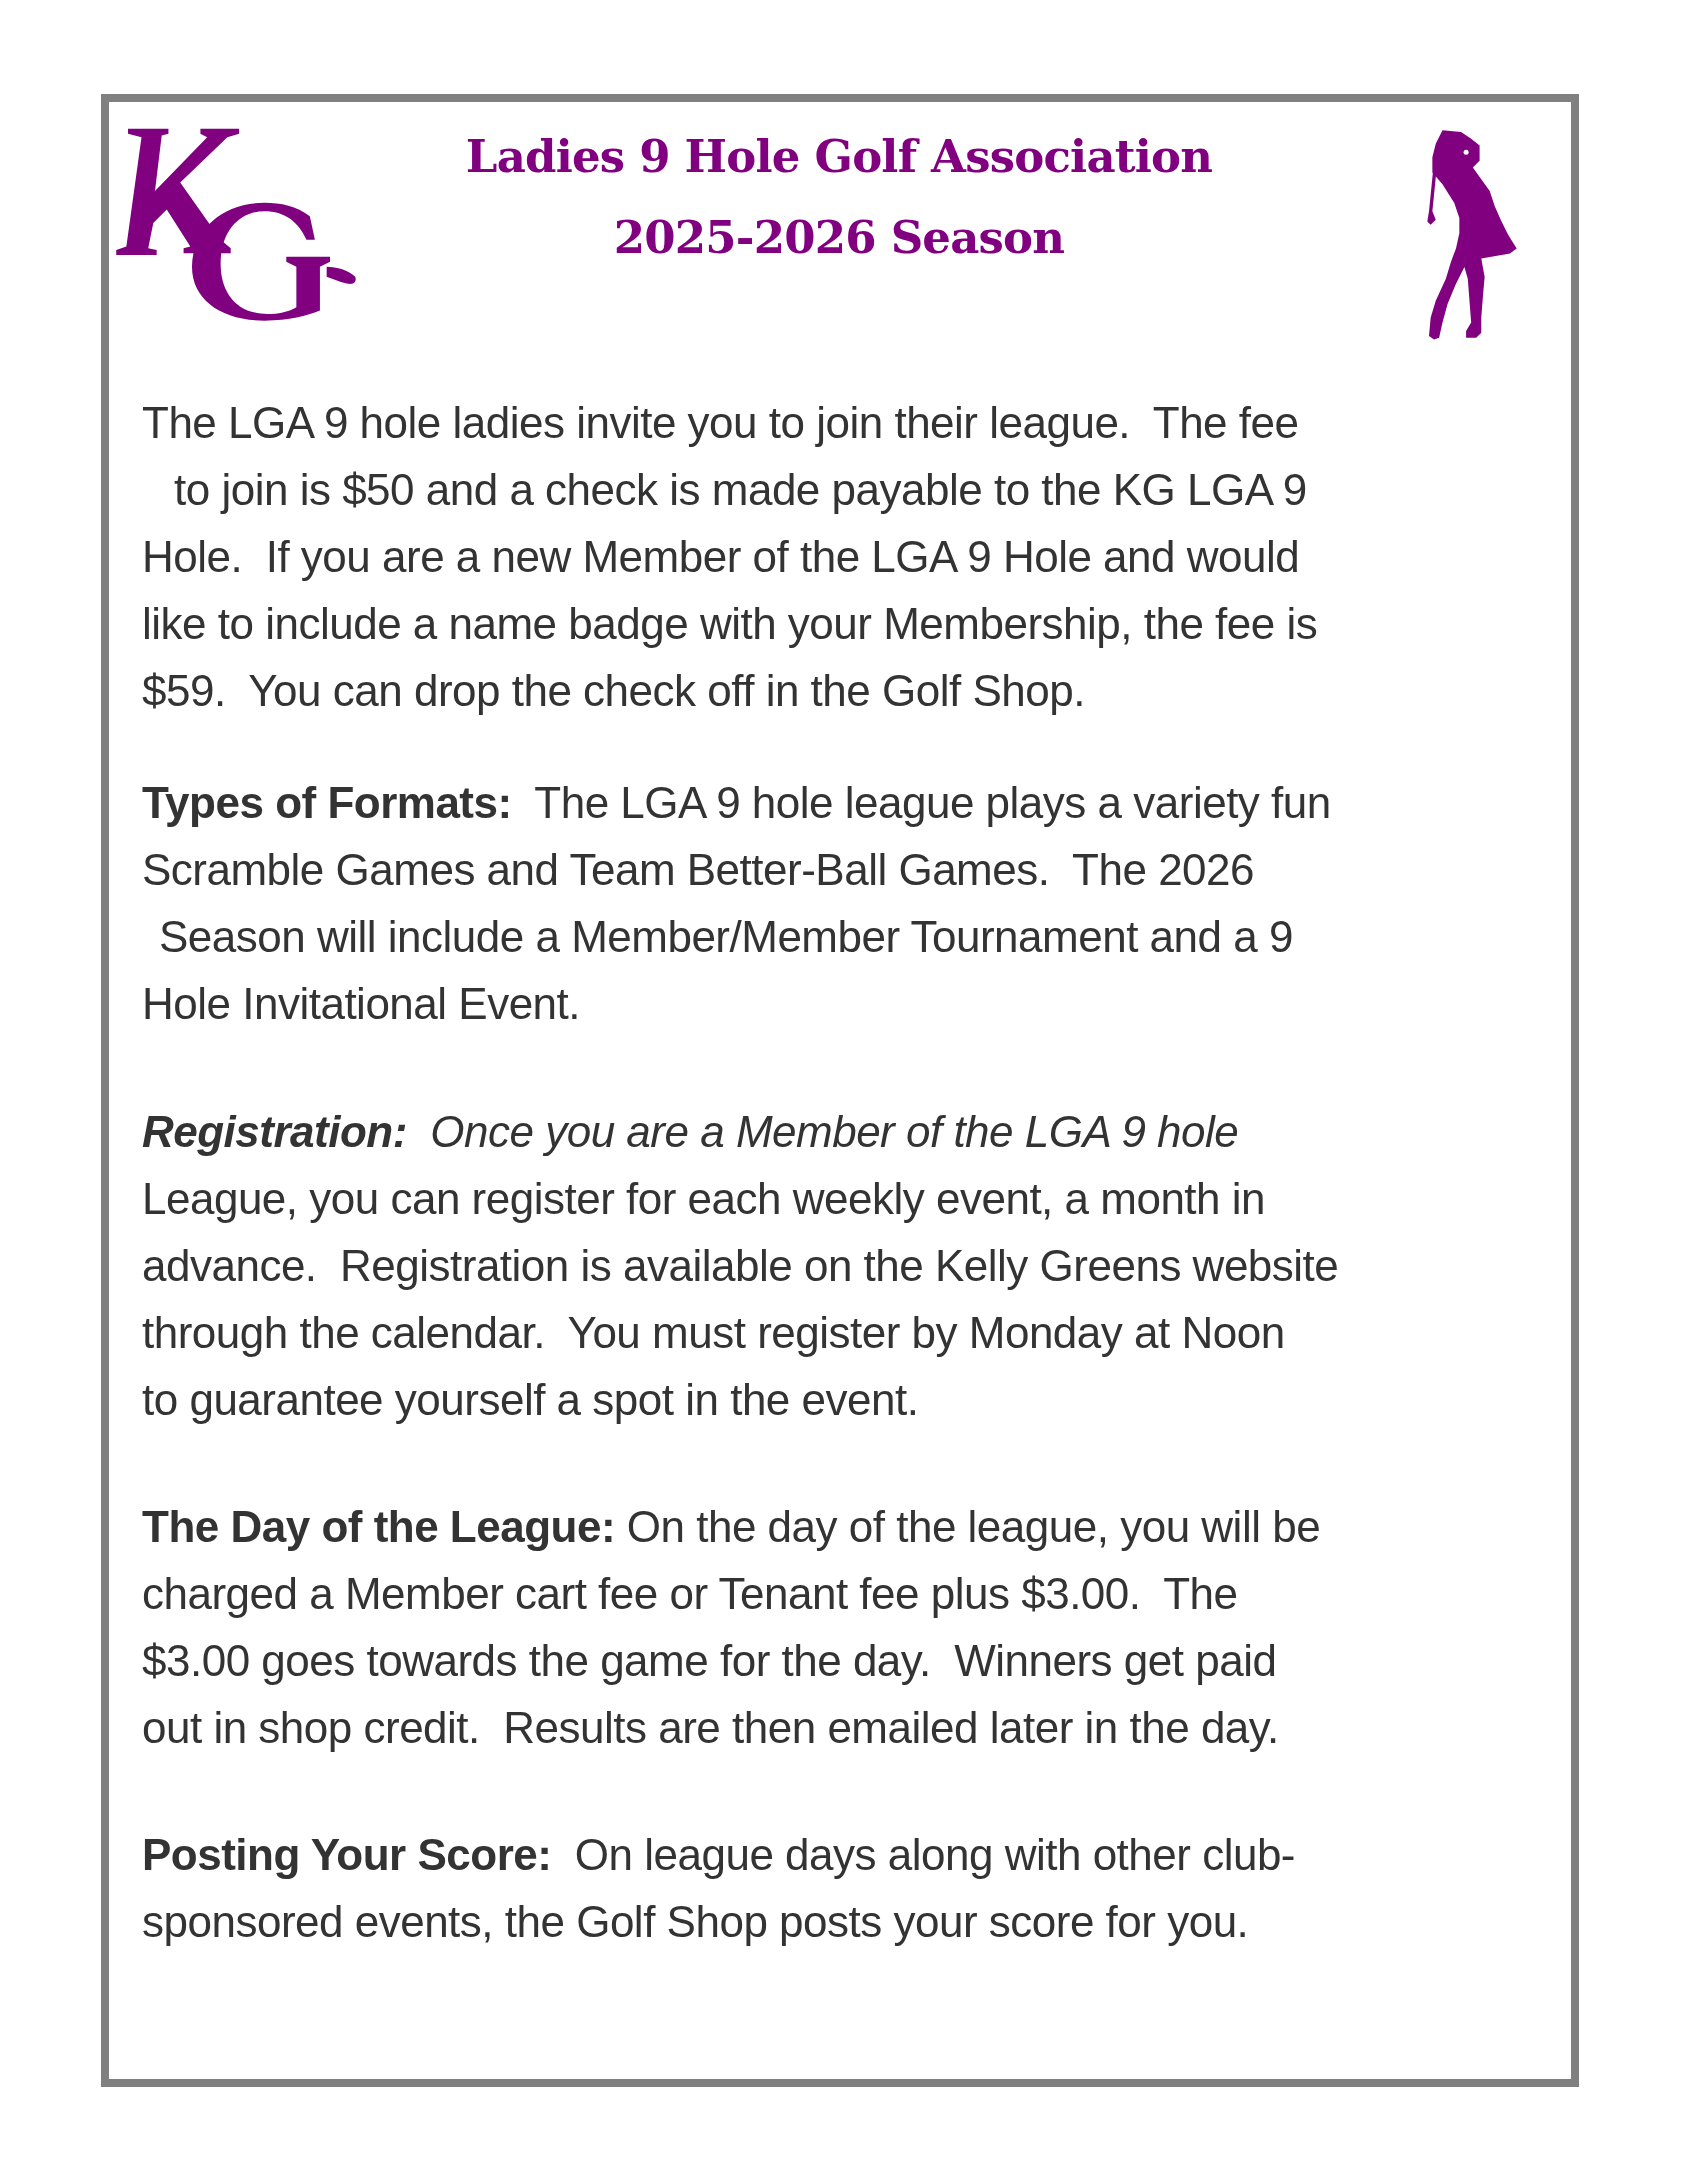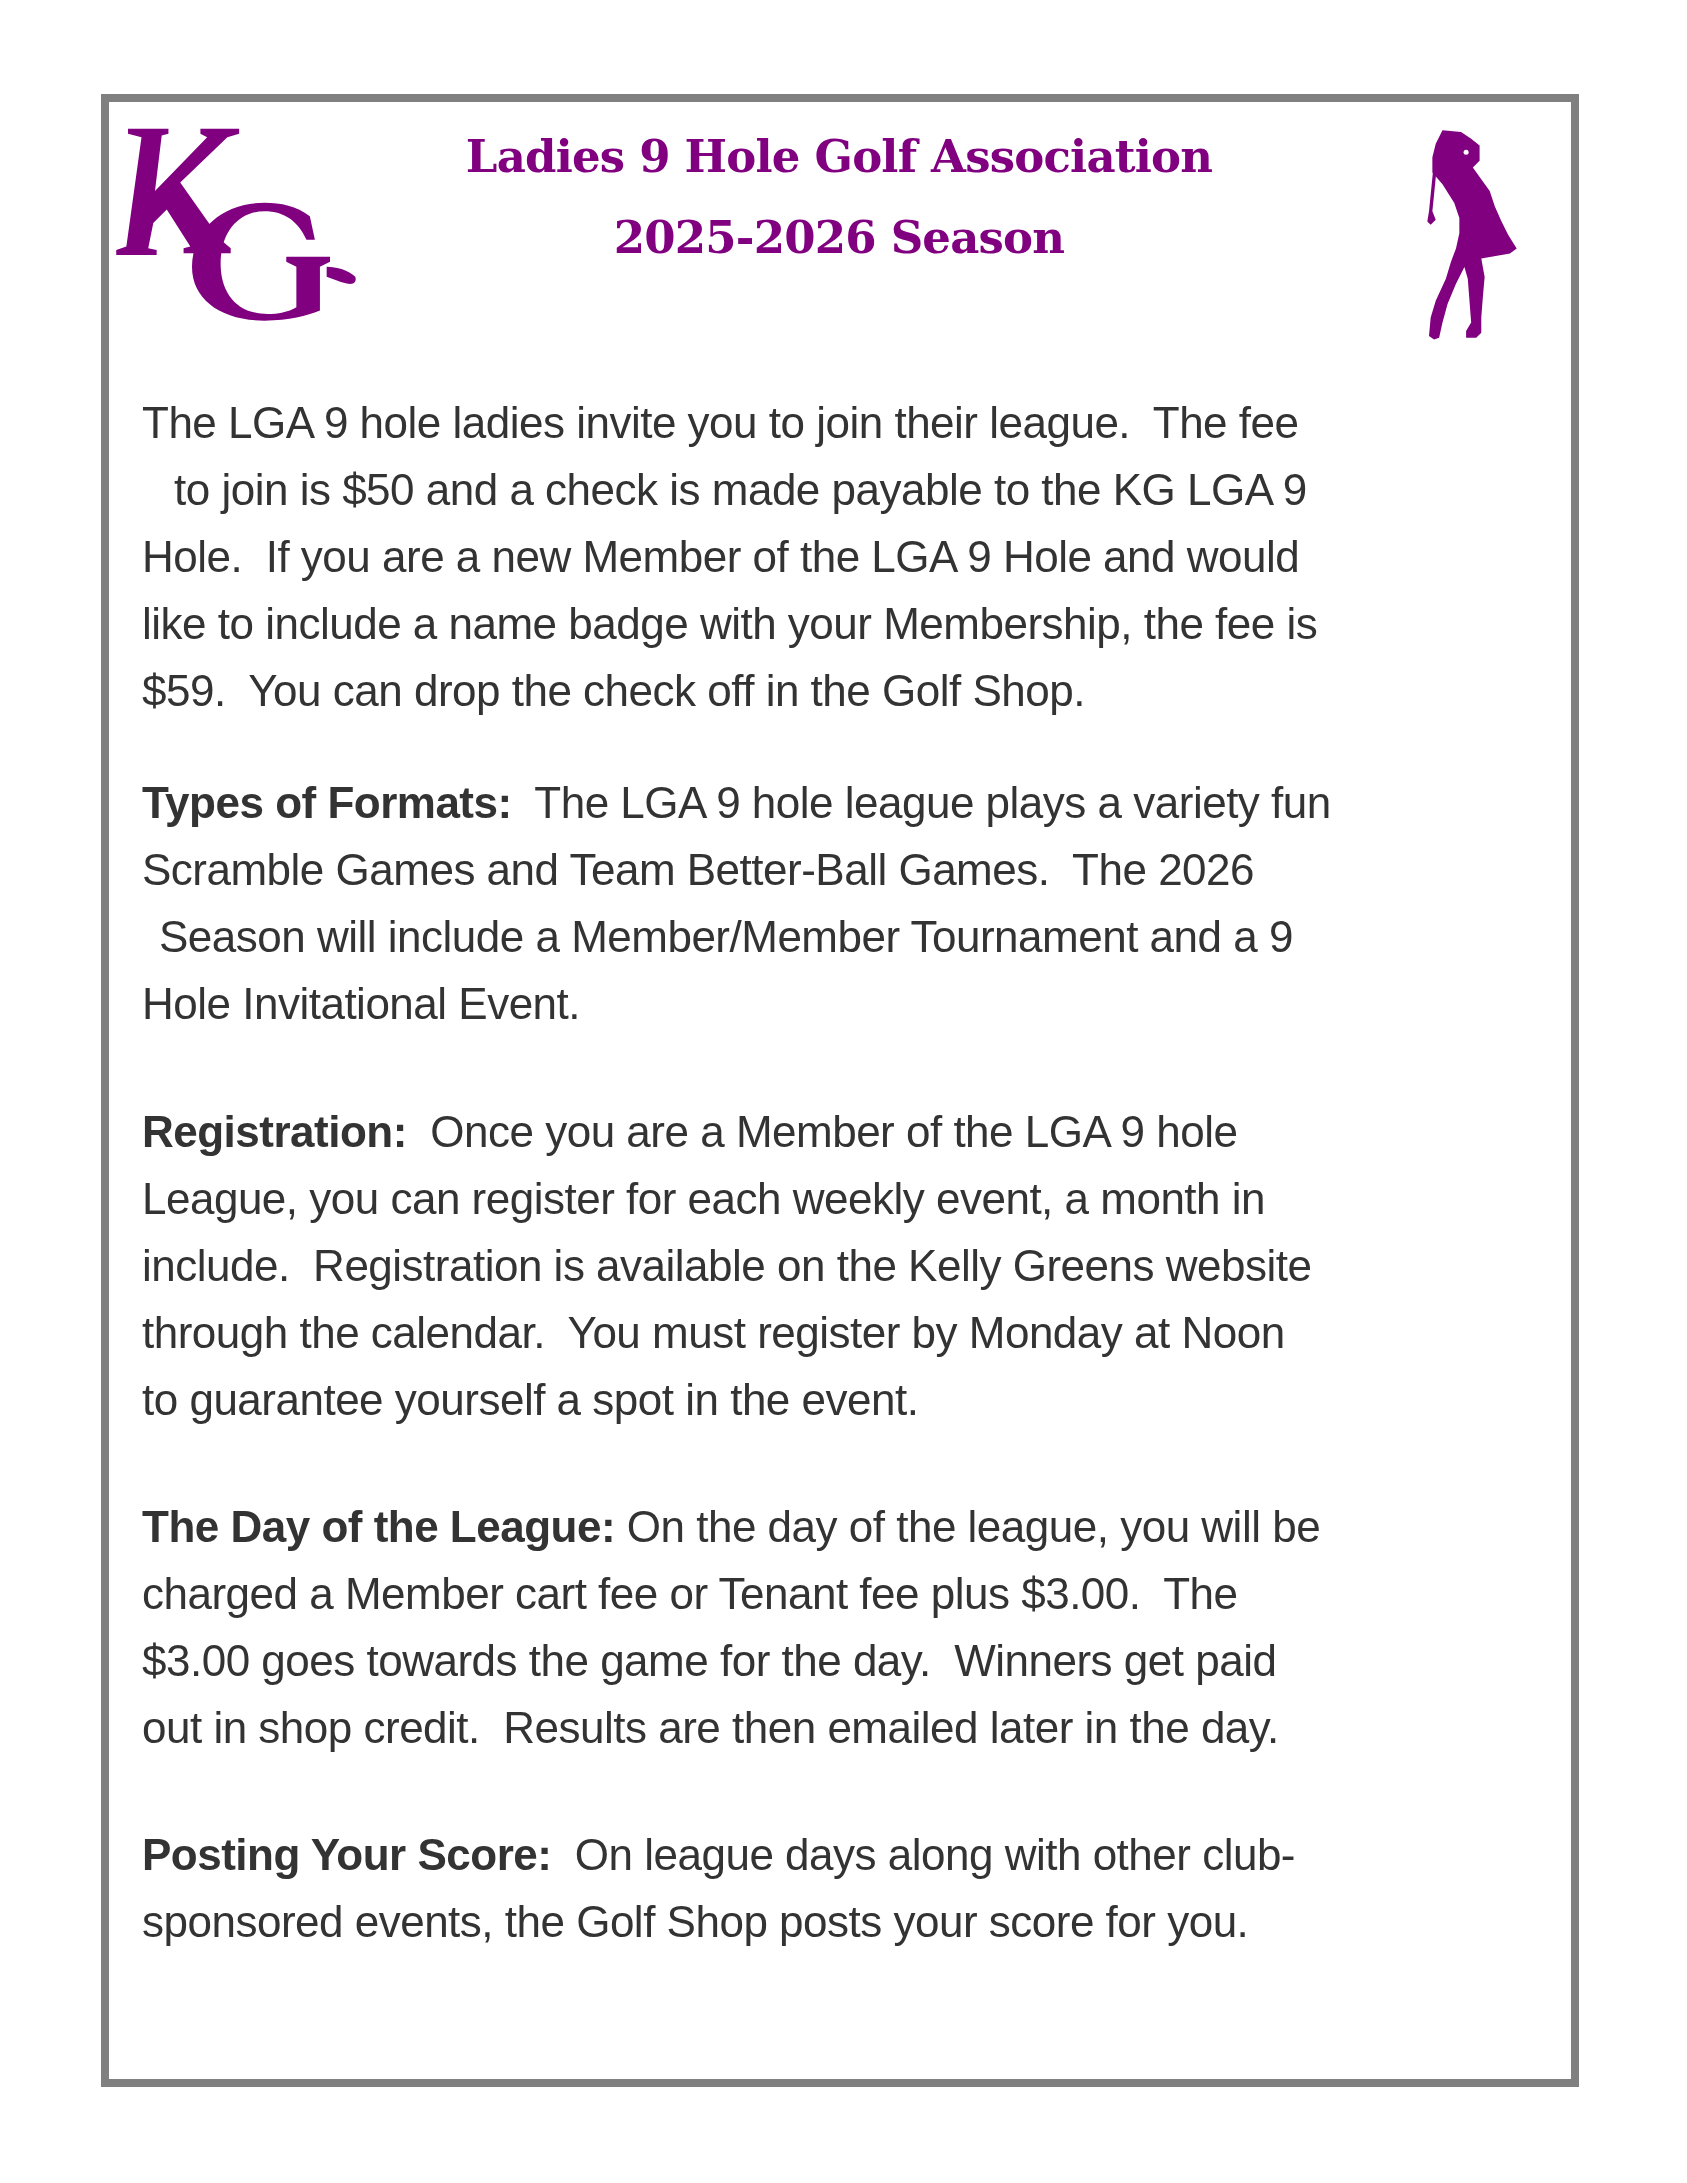--- a/index.html
+++ b/index.html
@@ -83,23 +83,23 @@
 </div>
 
 <div class="section" id="sec-formats">
   <span class="line" style="white-space: pre;"><span class="heading">Types of Formats:</span><span style="white-space:pre">  The LGA 9 hole league plays a variety fun</span></span>
   <span class="line" style="white-space: pre;">Scramble Games and Team Better-Ball Games.  The 2026</span>
   <span class="line" style="white-space: pre; margin-left: 17px;">Season will include a Member/Member Tournament and a 9</span>
   <span class="line" style="white-space: pre;">Hole Invitational Event.</span>
 </div>
 
 <div class="section" id="sec-registration">
-  <span class="line" style="white-space: pre;"><span class="heading">Registration:</span><span style="white-space:pre">  Once you are a Member of the LGA 9 hole</span></span>
+  <span class="line" style="white-space: pre; font-style: italic;"><span class="heading">Registration:</span><span style="white-space:pre">  Once you are a Member of the LGA 9 hole</span></span>
   <span class="line" style="white-space: pre;">League, you can register for each weekly event, a month in</span>
-  <span class="line" style="white-space: pre;">include.  Registration is available on the Kelly Greens website</span>
+  <span class="line" style="white-space: pre;">advance.  Registration is available on the Kelly Greens website</span>
   <span class="line" style="white-space: pre;">through the calendar.  You must register by Monday at Noon</span>
   <span class="line" style="white-space: pre;">to guarantee yourself a spot in the event.</span>
 </div>
 
 <div class="section" id="sec-day">
   <span class="line" style="white-space: pre;"><span class="heading">The Day of the League:</span><span style="white-space:pre"> On the day of the league, you will be</span></span>
   <span class="line" style="white-space: pre;">charged a Member cart fee or Tenant fee plus $3.00.  The</span>
   <span class="line" style="white-space: pre;">$3.00 goes towards the game for the day.  Winners get paid</span>
   <span class="line" style="white-space: pre;">out in shop credit.  Results are then emailed later in the day.</span>
 </div>

